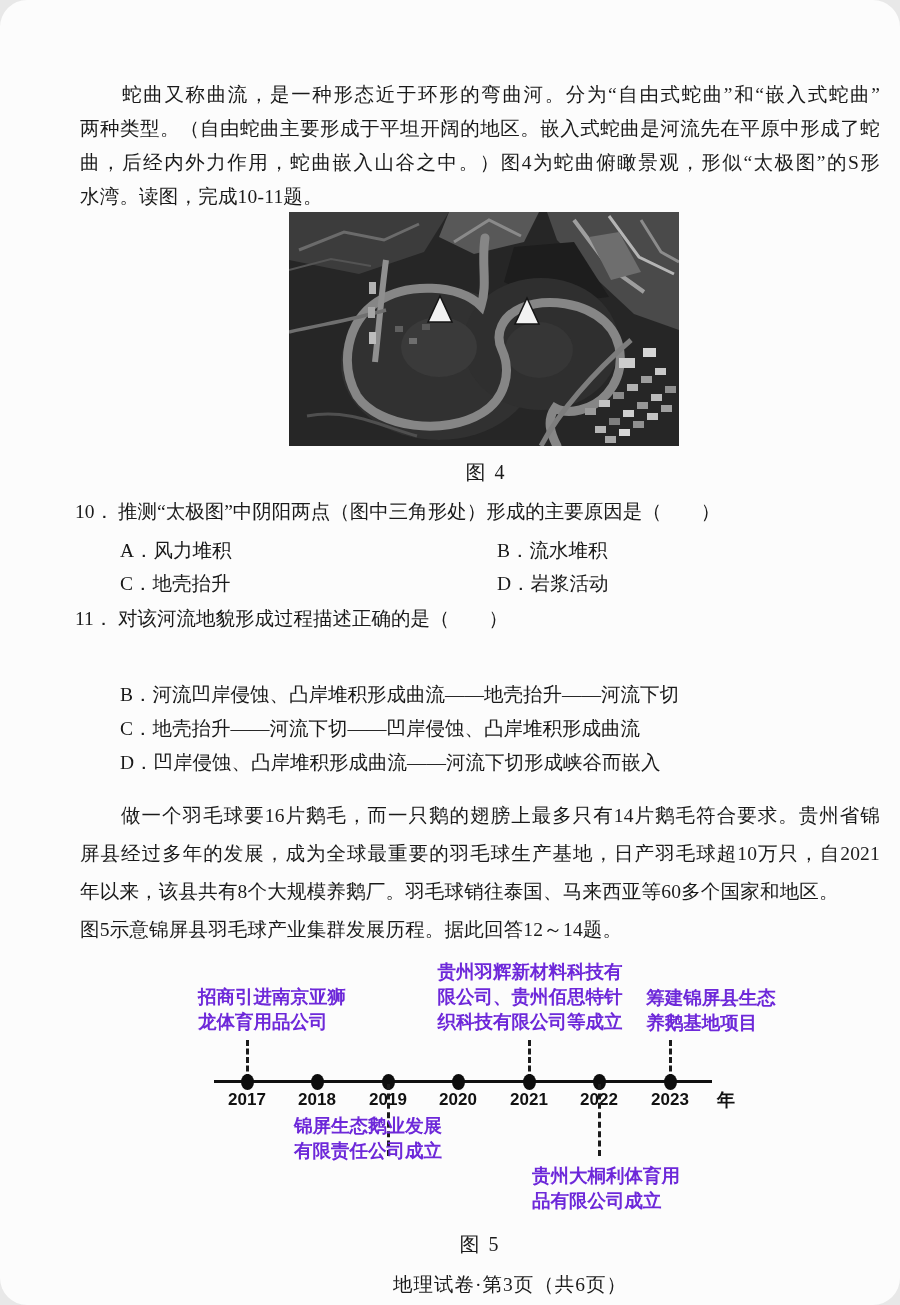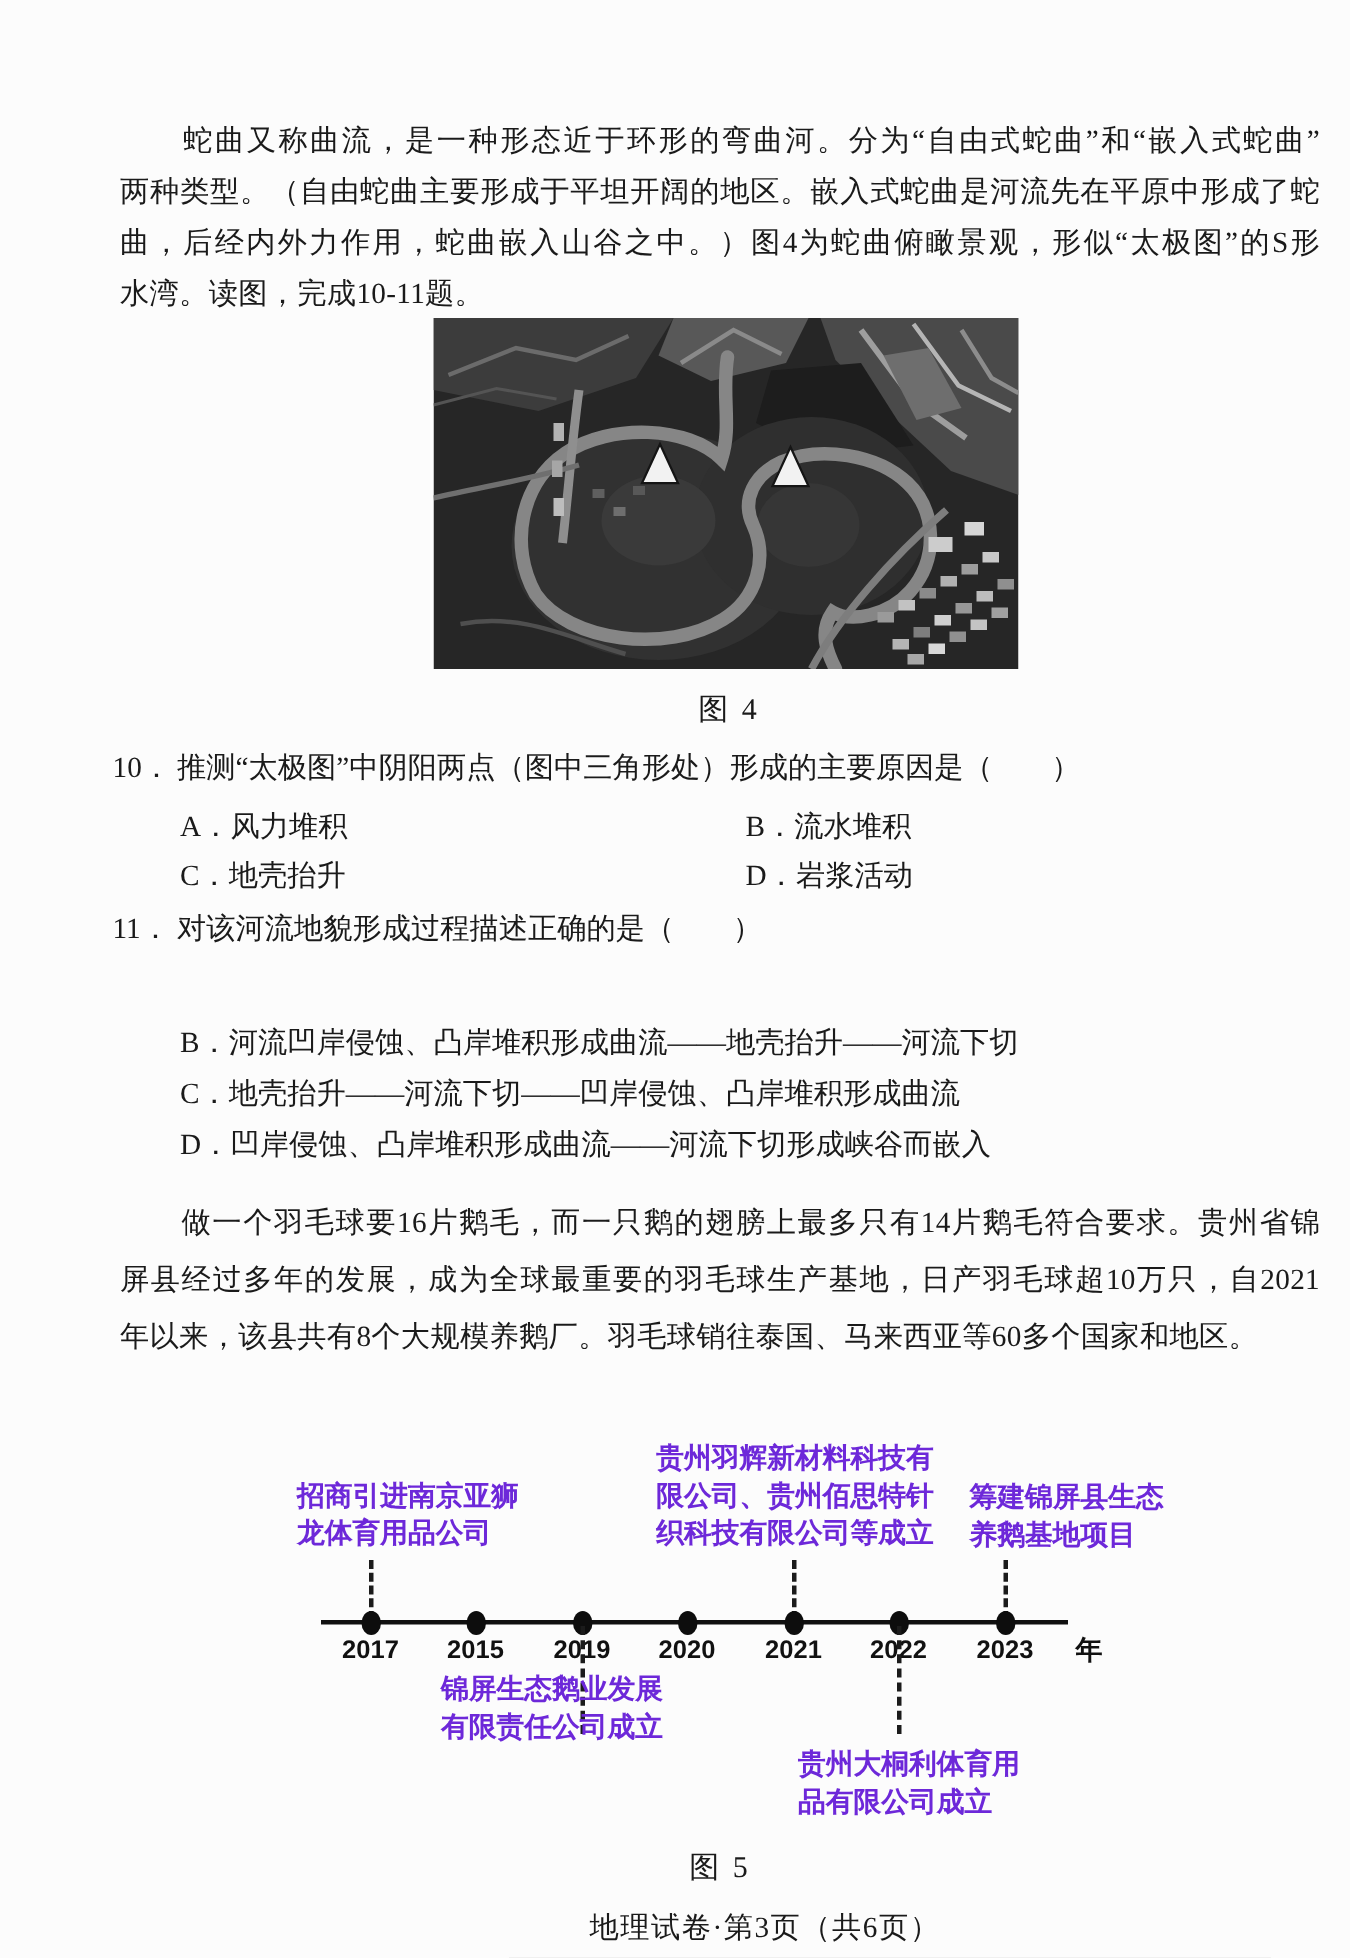--- a/index.html
+++ b/index.html
@@ -1,19 +1,19 @@
 <!DOCTYPE html>
 <html><head>
 <meta charset="utf-8">
 <style>
   html,body{margin:0;padding:0;background:#e8e8e8;}
   .page{
     position:relative;width:900px;height:1305px;background:#fcfcfc;
     font-family:"Liberation Serif","DejaVu Serif",serif;color:#1a1a1a;
-    overflow:hidden;margin:0 auto;
+    overflow:hidden;margin:0 auto;border-radius:27px;
   }
   .abs{position:absolute;}
   .para{width:800px;font-size:19.5px;line-height:34px;letter-spacing:0.2px;}
   .para2{line-height:38px;}
   .pline{white-space:nowrap;}
   .pline.j{text-align:justify;text-align-last:justify;white-space:normal;height:34px;overflow:hidden;}
   .para2 .pline.j{height:38px;}
   .fig-caption{font-size:20px;letter-spacing:2px;transform:translateX(-50%);white-space:nowrap;}
   .qstem{font-size:19.5px;white-space:nowrap;}
   .qnum{display:inline-block;width:43px;}
@@ -140,20 +140,21 @@
     <span class="optlabel">C．</span><span>地壳抬升——河流下切——凹岸侵蚀、凸岸堆积形成曲流</span>
   </div>
   <div class="opt" style="left:120px;top:749px;">
     <span class="optlabel">D．</span><span>凹岸侵蚀、凸岸堆积形成曲流——河流下切形成峡谷而嵌入</span>
   </div>
 
   <div class="abs para para2" style="left:80px;top:797px;">
     <div class="pline j">　　做一个羽毛球要16片鹅毛，而一只鹅的翅膀上最多只有14片鹅毛符合要求。贵州省锦</div>
     <div class="pline j">屏县经过多年的发展，成为全球最重要的羽毛球生产基地，日产羽毛球超10万只，自2021</div>
     <div class="pline">年以来，该县共有8个大规模养鹅厂。羽毛球销往泰国、马来西亚等60多个国家和地区。</div>
+    <div class="pline">图5示意锦屏县羽毛球产业集群发展历程。据此回答12～14题。</div>
   </div>
 
   <div>
 
     <div class="evt" style="left:272px;top:984px;">
       <div>招商引进南京亚狮</div>
       <div>龙体育用品公司</div>
     </div>
     <div class="evt" style="left:530px;top:959px;">
       <div>贵州羽辉新材料科技有</div>
@@ -172,21 +173,21 @@
     <div class="axisline" style="left:214px;top:1080px;width:498px;"></div>
     <div class="dot" style="left:241px;top:1074px;"></div>
     <div class="dot" style="left:311px;top:1074px;"></div>
     <div class="dot" style="left:382px;top:1074px;"></div>
     <div class="dot" style="left:452px;top:1074px;"></div>
     <div class="dot" style="left:523px;top:1074px;"></div>
     <div class="dot" style="left:593px;top:1074px;"></div>
     <div class="dot" style="left:664px;top:1074px;"></div>
 
     <div class="year hei" style="left:215px;top:1090px;">2017</div>
-    <div class="year hei" style="left:285px;top:1090px;">2015</div>
+    <div class="year hei" style="left:285px;top:1090px;">2018</div>
     <div class="year hei" style="left:356px;top:1090px;">2019</div>
     <div class="year hei" style="left:426px;top:1090px;">2020</div>
     <div class="year hei" style="left:497px;top:1090px;">2021</div>
     <div class="year hei" style="left:567px;top:1090px;">2022</div>
     <div class="year hei" style="left:638px;top:1090px;">2023</div>
     <div class="unit hei" style="left:717px;top:1088px;">年</div>
 
     <div class="dashv" style="left:387px;top:1084px;height:72px;"></div>
     <div class="dashv" style="left:598px;top:1084px;height:72px;"></div>
 

